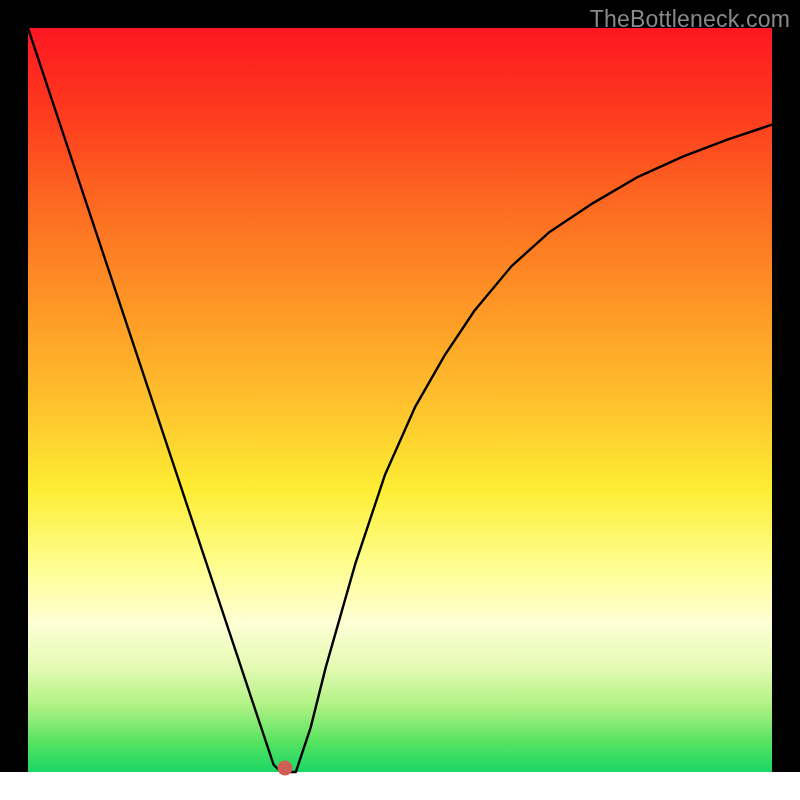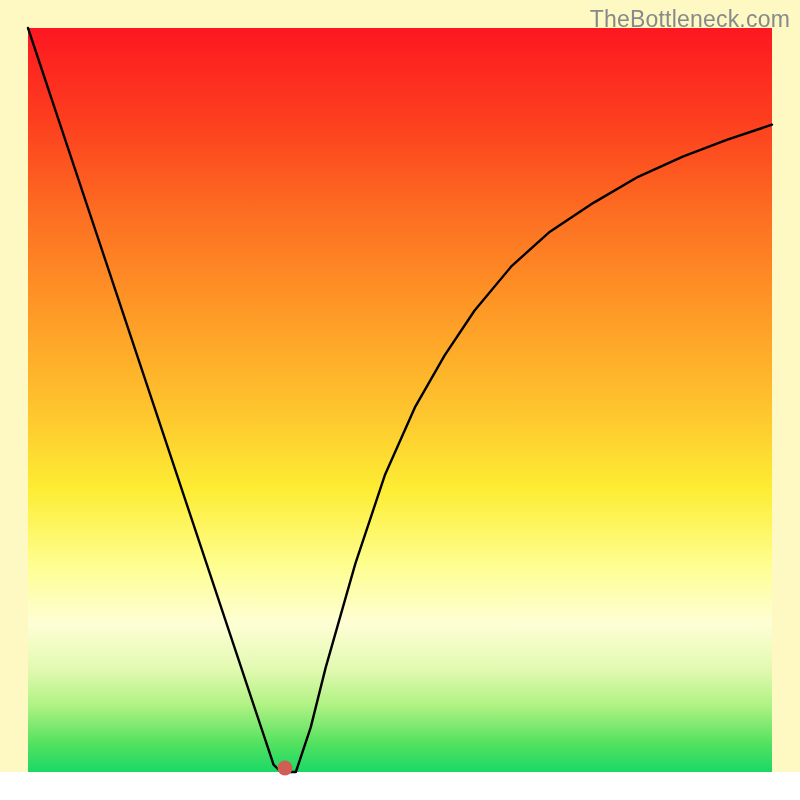--- a/index.html
+++ b/index.html
@@ -1,21 +1,21 @@
 <!DOCTYPE html>
 <html><head>
 <meta charset="utf-8">
 <style>
   * { margin: 0; padding: 0; box-sizing: border-box; }
   html, body { width: 800px; height: 800px; overflow: hidden; background: #fff; }
   .frame {
     position: relative;
     width: 800px;
     height: 772px;
-    background: #fef9c3;
+    background: #000000;
   }
   .plot-area {
     position: absolute;
     left: 28px;
     top: 28px;
     width: 744px;
     height: 744px;
     background: linear-gradient(to bottom,
       #fd1721 0%,
       #fd3d1e 12%,

